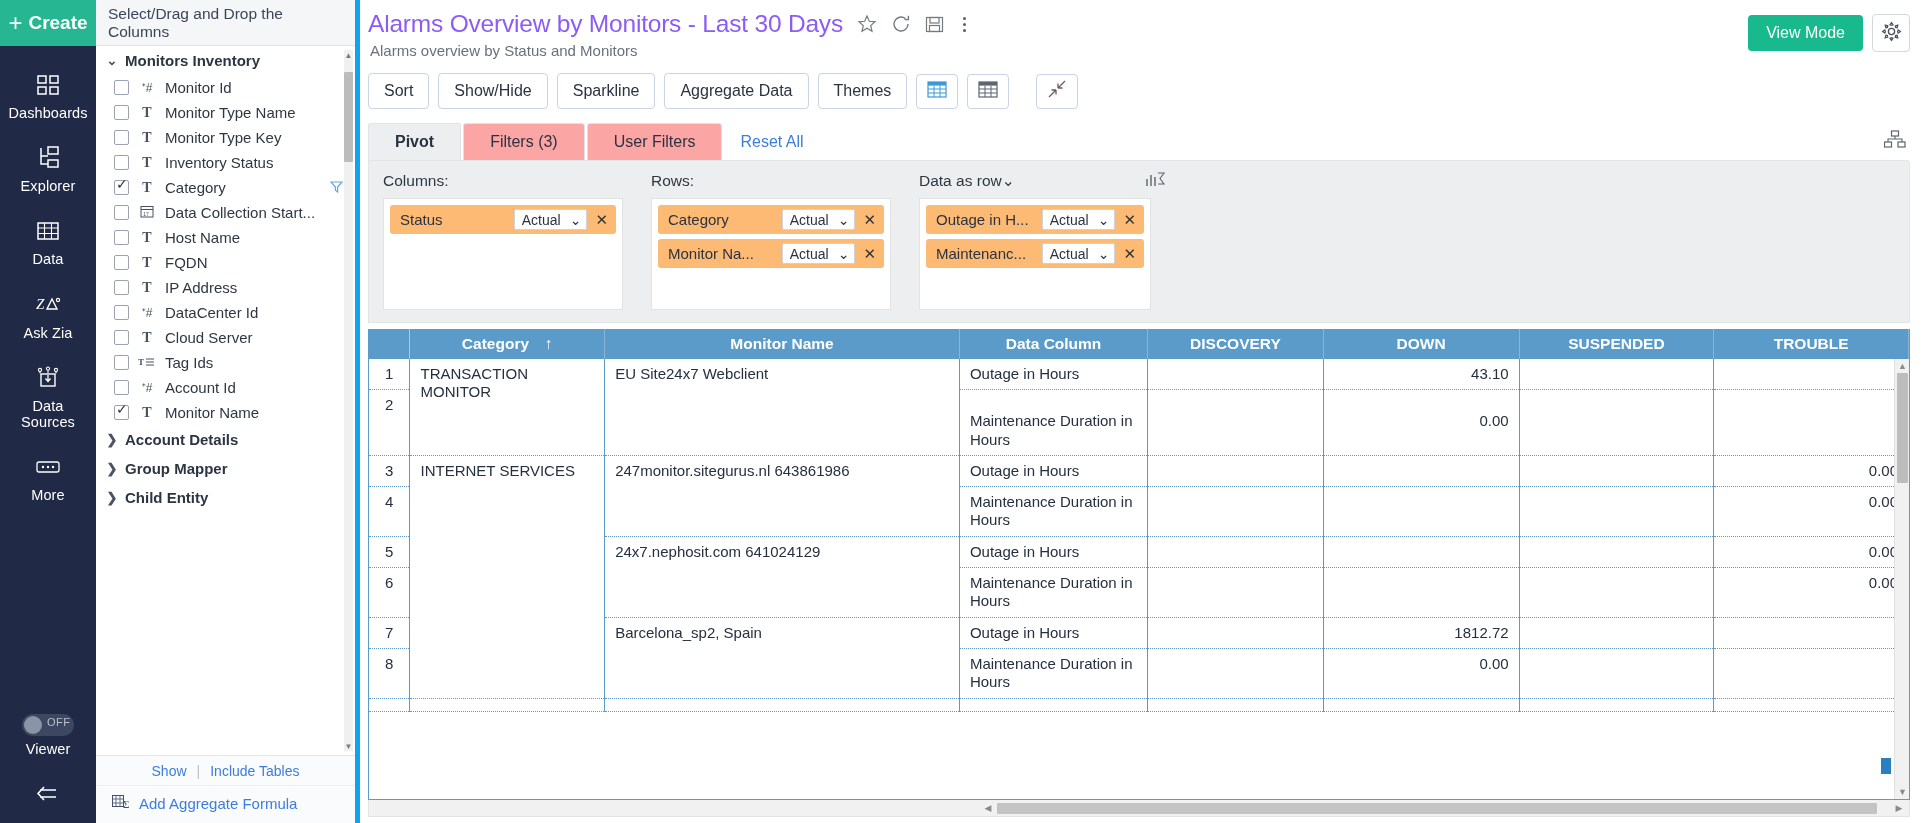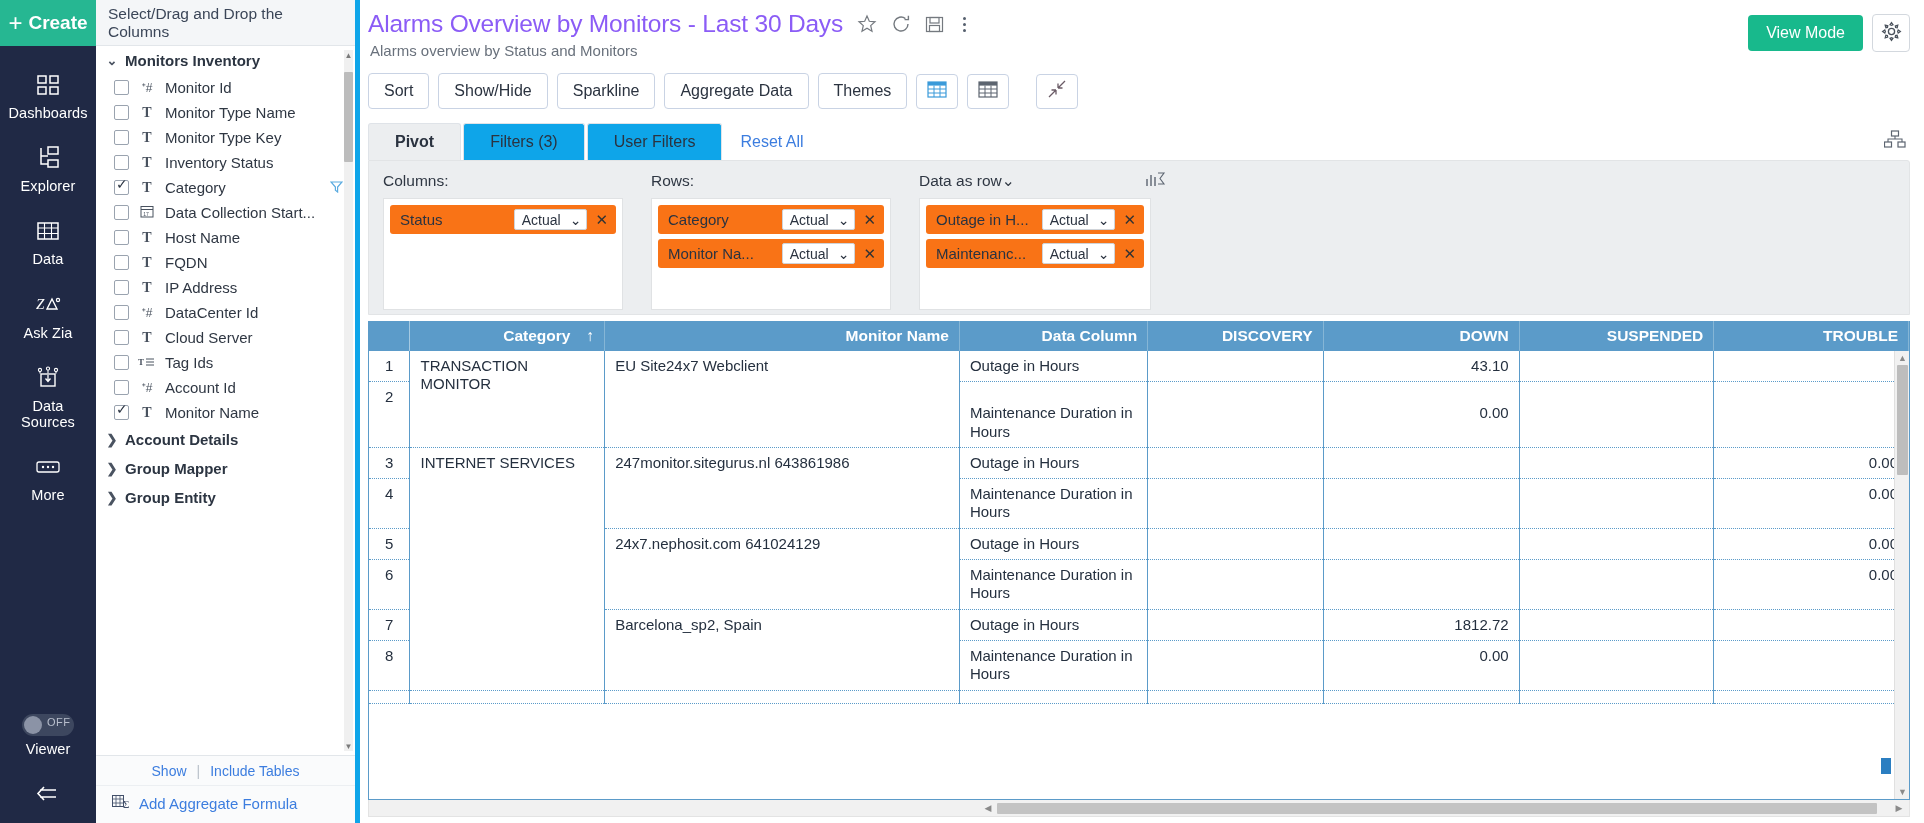--- a/index.html
+++ b/index.html
@@ -134,60 +134,60 @@
   }
   .tb-icon-btn {
     border: 1px solid #c9d3e4; background: #fff; border-radius: 4px;
     width: 42px; height: 35px; display:flex; align-items:center;justify-content:center; cursor:pointer;
   }
   .tb-gap { width: 9px; }
 
   
   .tabsrow { display: flex; align-items: flex-end; padding: 14px 0 0 8px; position: relative; }
   .tab {
-    border: 1px solid #dfe3e8; border-bottom: none; background: #0ea5e9;
+    border: 1px solid #dfe3e8; border-bottom: none; background: #fca5a5;
     padding: 9px 26px; font-size: 16px; color: #2b3340; cursor: pointer;
     border-radius: 3px 3px 0 0; margin-right: 2px;
   }
   .tab.active { background: #eceef0; font-weight: 700; }
   .resetall { color: #3c7ddf; font-size: 16px; margin-left: 16px; margin-bottom: 9px; cursor: pointer; }
   .pivot-ico-right { position: absolute; right: 18px; bottom: 6px; cursor: pointer; }
 
   .pivotbox {
     background: #eceef0; border: 1px solid #e2e4e6; margin: 0 14px 0 8px;
-    padding: 10px 14px 4px; display: flex; gap: 28px; position: relative;
+    padding: 10px 14px 12px; display: flex; gap: 28px; position: relative;
     border-radius: 0 3px 0 0;
   }
   .pv-col { display: flex; flex-direction: column; }
   .pv-label { font-size: 15.5px; color: #2f3743; margin-bottom: 7px; height:20px; display:flex;align-items:center;gap:6px;}
   .pv-drop {
     background: #fff; border: 1px solid #e0e2e4; width: 240px; height: 112px;
     padding: 6px; display: flex; flex-direction: column; gap: 5px;
   }
   .pv-drop.wide { width: 232px; }
   .chip {
-    background: #f97316; border-radius: 3px; height: 29px; display: flex;
+    background: #fdba74; border-radius: 3px; height: 29px; display: flex;
     align-items: center; padding: 0 6px 0 10px; gap: 6px;
   }
   .chip-name { font-size: 15px; color: #2b3340; flex: 1; white-space: nowrap; overflow: hidden; }
   .chip-sel {
     background: #fff; border: 1px solid #cfd3d8; border-radius: 2px; height: 21px;
     display: flex; align-items: center; gap: 9px; padding: 0 5px 0 7px; font-size: 14px; color: #2b3340;
     cursor: pointer;
   }
   .chip-x { font-size: 15px; color: #333; cursor: pointer; padding: 0 2px; font-weight: 500;}
   .dataasrow { font-size: 15.5px; color:#2f3743; display:flex; align-items:center; cursor:pointer;}
 
   
   .tablewrap { flex: 1; margin: 6px 14px 0 8px; position: relative; overflow: hidden; border: 1px solid #5b9bc9; border-top:none;}
   table.pivot { border-collapse: collapse; table-layout: fixed; width: 1540px; }
   table.pivot th {
     background: #5b9bc9; color: #fff; font-size: 15.5px; font-weight: 700;
     height: 30px; padding: 0 10px; border-right: 1px solid #85b6d6;
-    text-align: right; white-space: nowrap;
+    text-align: center; white-space: nowrap;
   }
   table.pivot th.rowhdr { width: 32px; padding: 0; border-right: 1px solid #a6cae2;}
   table.pivot td {
     font-size: 15px; color: #25303f; padding: 6px 10px; vertical-align: top;
     border-right: 1px solid #5b9bc9; border-bottom: 1px dotted #5b9bc9;
     background: #fff; line-height: 1.22;
   }
   td.dim { background: #bcd9ec; }
   td.idx { background: #bcd9ec; text-align: center; width: 32px; padding: 6px 4px;
            border-right: 1px dotted #7fb0d3; font-size: 15px; }
@@ -416,21 +416,21 @@
       <div class="tree-group sub">
         <span class="chev">❯</span>
         <span>Account Details</span>
       </div>
       <div class="tree-group sub">
         <span class="chev">❯</span>
         <span>Group Mapper</span>
       </div>
       <div class="tree-group sub">
         <span class="chev">❯</span>
-        <span>Group Entity</span>
+        <span>Child Entity</span>
       </div>
 
       <div class="tree-scroll">
         <div class="tsb-track"></div>
         <div class="tsb-arrow" style="top:0">▲</div>
         <div class="tsb-thumb"></div>
         <div class="tsb-arrow" style="bottom:0">▼</div>
       </div>
     </div>
 

